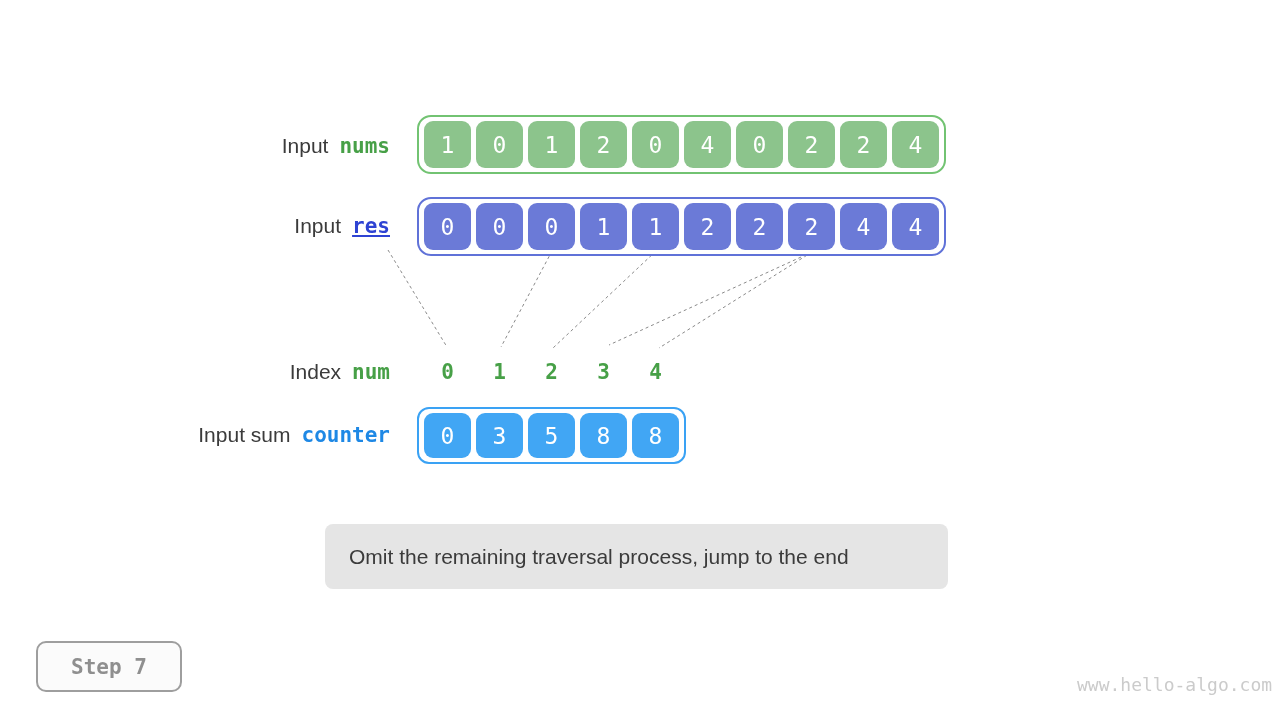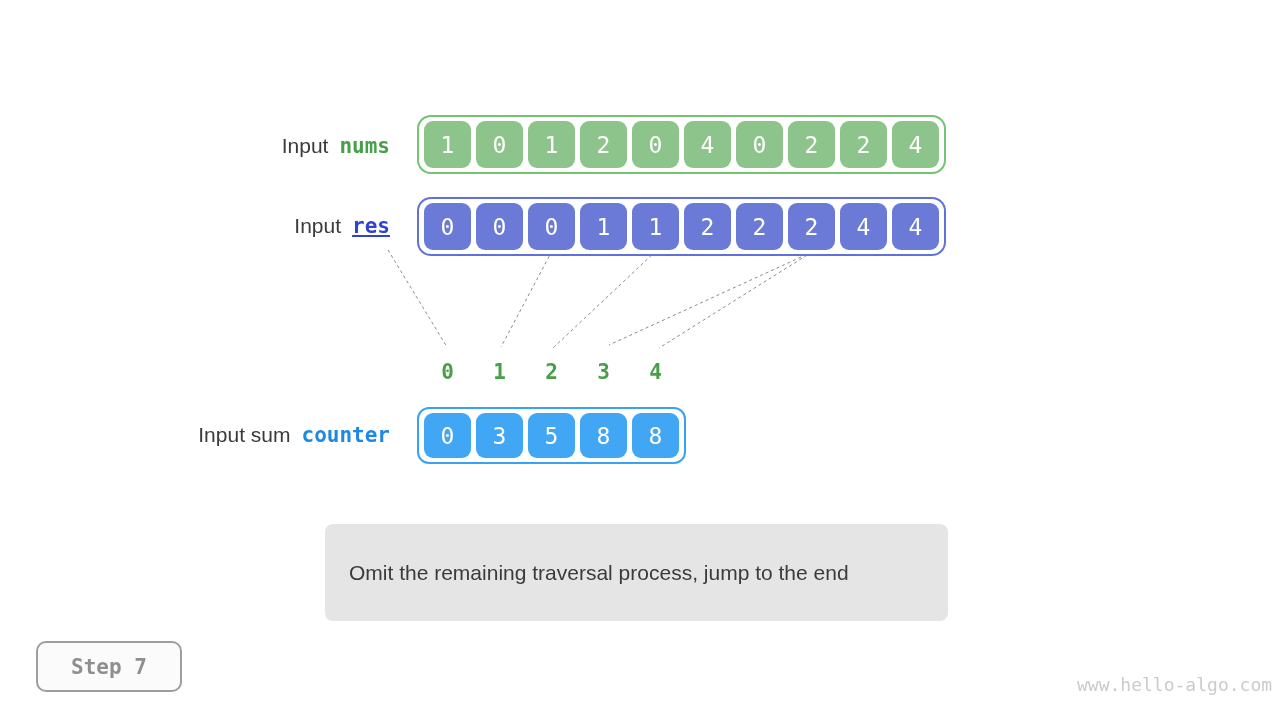--- a/index.html
+++ b/index.html
@@ -38,21 +38,21 @@
 
   .index-row{position:absolute;left:424px;top:358px;display:inline-flex;gap:5px;}
   .index-row .idx{
     display:inline-block;width:47px;text-align:center;
     font-family:"DejaVu Sans Mono",monospace;font-weight:bold;font-size:21px;line-height:28px;
     color:var(--green_text,#47a047);
   }
 
   .bubble{
     position:absolute;left:325px;top:524px;width:623px;box-sizing:border-box;
-    background:var(--bubble_bg,#e5e5e5);border-radius:8px;padding:30px 24px;
+    background:var(--bubble_bg,#e5e5e5);border-radius:8px;padding:14px 24px;
   }
   .bubble-line{font-size:21px;line-height:37px;white-space:pre-wrap;}
   .bubble-line .code{margin-left:0;font-size:20px;}
 
   .step-badge{
     position:absolute;left:36px;top:641px;width:146px;height:51px;box-sizing:border-box;
     border:2px solid var(--step_border,#9e9e9e);border-radius:10px;background:#fbfbfb;
     display:flex;align-items:center;justify-content:center;
     font-family:"DejaVu Sans Mono",monospace;font-weight:bold;font-size:21px;
     color:var(--step_text,#8f8f8f);
@@ -102,20 +102,23 @@
       <span class="cell">0</span>
       <span class="cell">1</span>
       <span class="cell">1</span>
       <span class="cell">2</span>
       <span class="cell">2</span>
       <span class="cell">2</span>
       <span class="cell">4</span>
       <span class="cell">4</span>
     </div>
 
+  <div class="row-label" style="top:358px">
+    <span>Index</span><span class="code code-green">num</span>
+  </div>
   <div class="index-row">
       <span class="idx">0</span>
       <span class="idx">1</span>
       <span class="idx">2</span>
       <span class="idx">3</span>
       <span class="idx">4</span>
     </div>
 
   <div class="row-label" style="top:421px">
     <span>Input sum</span><span class="code code-blue">counter</span>

